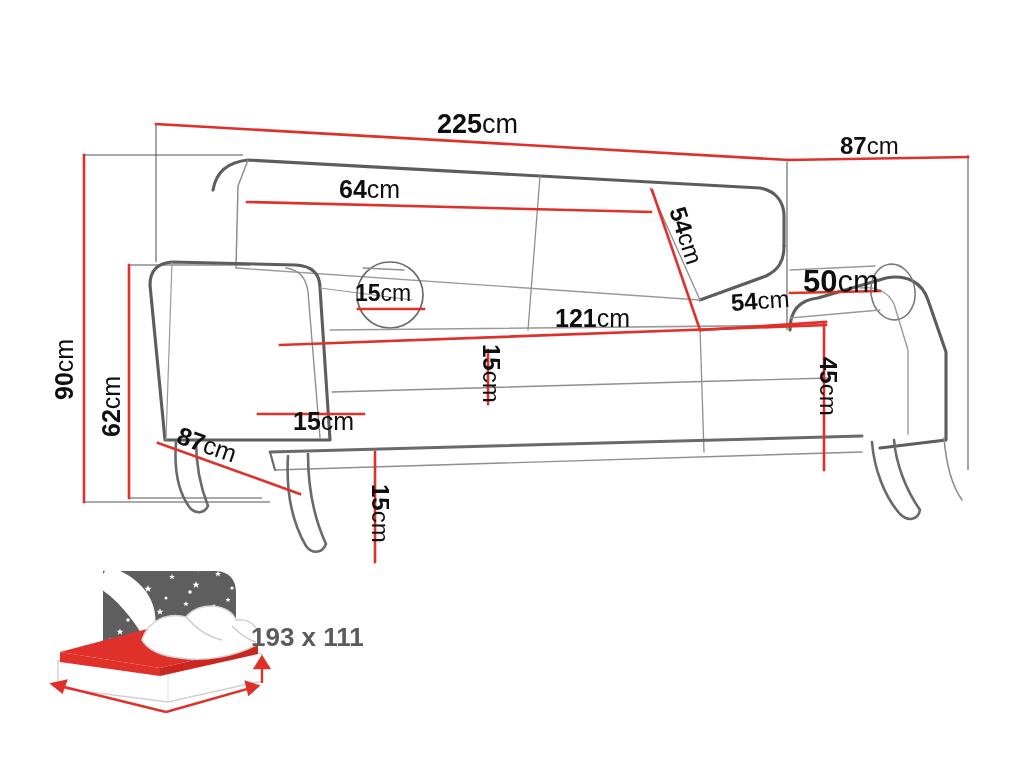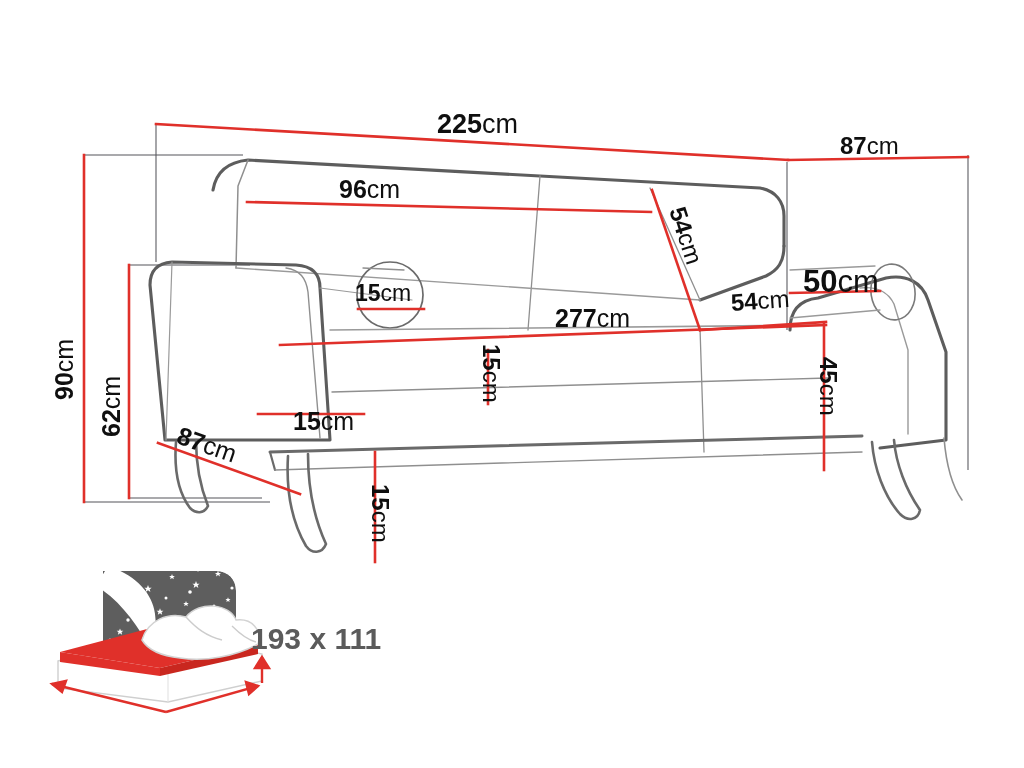--- a/index.html
+++ b/index.html
@@ -143,41 +143,41 @@
 
   <div class="dim-label" style="left:437px; top:111px; font-size:27px;">
     <span class="num">225</span><span class="unit">cm</span>
   </div>
 
   <div class="dim-label" style="left:840px; top:134px; font-size:24px;">
     <span class="num">87</span><span class="unit">cm</span>
   </div>
 
   <div class="dim-label" style="left:339px; top:177px; font-size:25px;">
-    <span class="num">96</span><span class="unit">cm</span>
+    <span class="num">64</span><span class="unit">cm</span>
   </div>
 
   <div class="dim-label" style="left:688px; top:204px; font-size:24px; transform:rotate(72deg);">
     <span class="num">54</span><span class="unit">cm</span>
   </div>
 
   <div class="dim-label" style="left:730px; top:291px; font-size:24px; transform:rotate(-4deg);">
     <span class="num">54</span><span class="unit">cm</span>
   </div>
 
   <div class="dim-label" style="left:803px; top:266px; font-size:31px;">
     <span class="num">50</span><span class="unit">cm</span>
   </div>
 
   <div class="dim-label" style="left:355px; top:282px; font-size:23px;">
     <span class="num">15</span><span class="unit">cm</span>
   </div>
 
   <div class="dim-label" style="left:555px; top:306px; font-size:25px;">
-    <span class="num">277</span><span class="unit">cm</span>
+    <span class="num">121</span><span class="unit">cm</span>
   </div>
 
   <div class="dim-label" style="left:52px; top:400px; font-size:25px; transform:rotate(-90deg);">
     <span class="num">90</span><span class="unit">cm</span>
   </div>
 
   <div class="dim-label" style="left:99px; top:437px; font-size:25px; transform:rotate(-90deg);">
     <span class="num">62</span><span class="unit">cm</span>
   </div>
 
@@ -295,15 +295,15 @@
     <g stroke="#e0302a" stroke-width="2.4" fill="#e0302a">
       <line x1="52" y1="684" x2="166" y2="712"></line>
       <polygon points="52,684 66,681 62,692"></polygon>
       <line x1="166" y1="712" x2="258" y2="686"></line>
       <polygon points="258,686 246,682 249,694"></polygon>
       <line x1="262" y1="657" x2="262" y2="683"></line>
       <polygon points="262,657 255,668 269,668"></polygon>
     </g>
   </svg>
 
-  <div class="bed-label" style="left:251px; top:624px; font-size:30px;">193 x 111</div>
+  <div class="bed-label" style="left:251px; top:624px; font-size:26px;">193 x 111</div>
 
 </div>
 
 </body></html>

